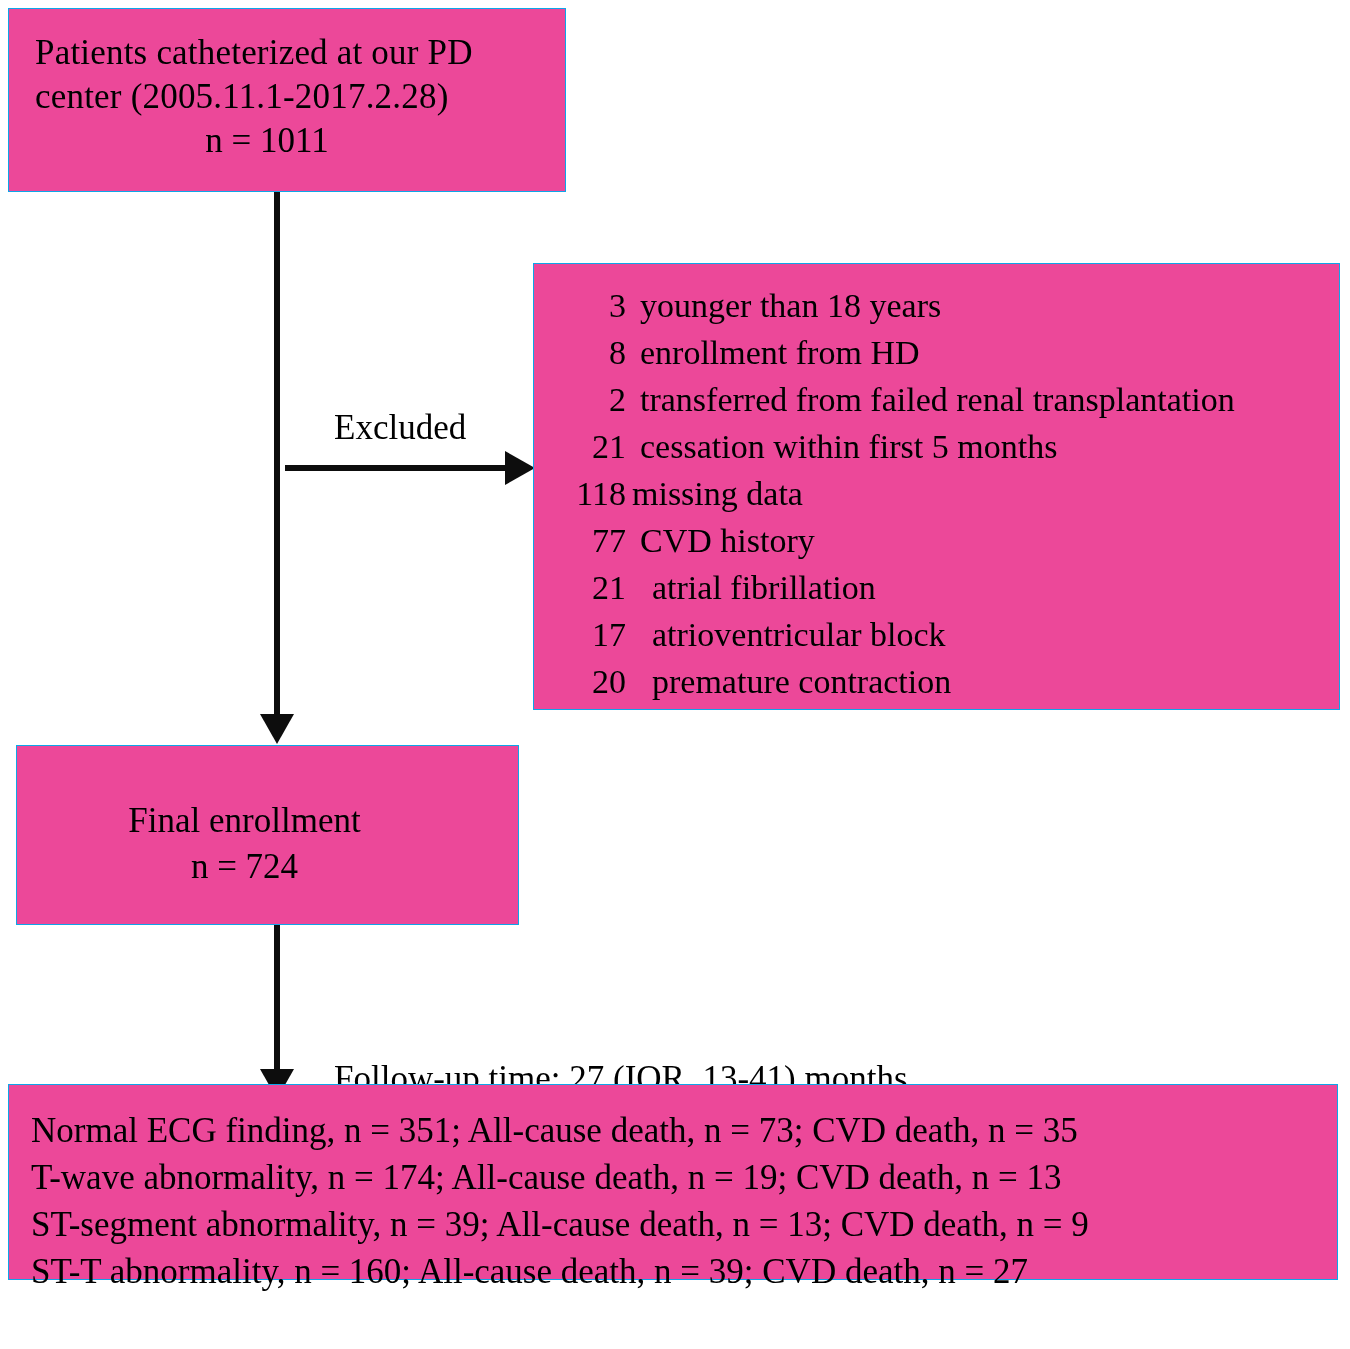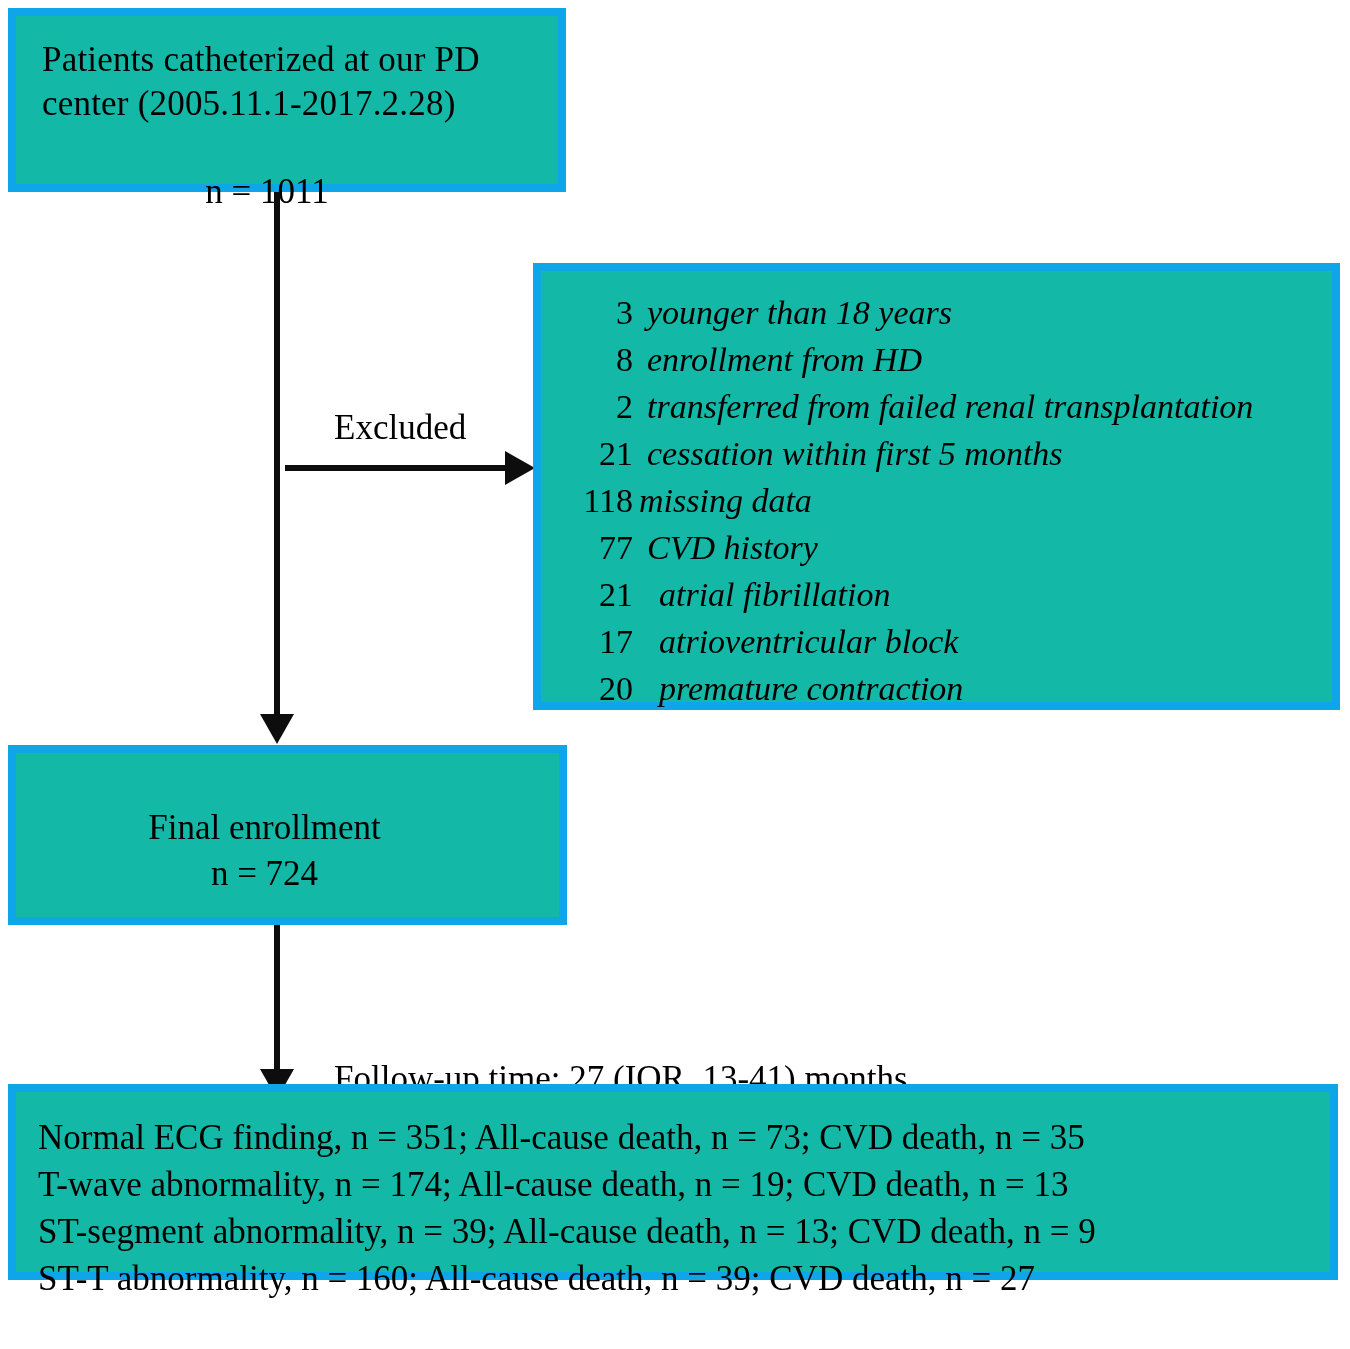--- a/index.html
+++ b/index.html
@@ -12,40 +12,40 @@
     width: 1350px;
     height: 1349px;
     background: #ffffff;
     font-family: "Liberation Serif", "DejaVu Serif", serif;
     color: #000000;
     overflow: hidden;
   }
   .box {
     position: absolute;
     box-sizing: border-box;
-    border: 8px solid #0ea5e9;
-    background: #14b8a6;
+    border: 1px solid #0ea5e9;
+    background: #ec4899;
   }
 
   
   #source-box {
     left: 8px;
     top: 8px;
     width: 558px;
     height: 184px;
     padding: 22px 26px 0 26px;
   }
   #source-box .line {
     font-size: 35px;
     line-height: 44px;
     white-space: nowrap;
   }
   #source-box .l1 { text-align: left; letter-spacing: 0.2px; }
   #source-box .l2 { text-align: left; letter-spacing: 0.2px; }
-  #source-box .l3 { text-align: center; padding-right: 40px; margin-top: 44px; }
+  #source-box .l3 { text-align: center; padding-right: 40px; }
 
   
   #exclusion-box {
     left: 533px;
     top: 263px;
     width: 807px;
     height: 447px;
     padding: 18px 0 0 0;
   }
   .excl-row {
@@ -58,41 +58,40 @@
   }
   .excl-count {
     width: 92px;
     min-width: 92px;
     text-align: right;
     padding-left: 22px;
     box-sizing: border-box;
   }
   .excl-label {
     padding-left: 14px;
-    font-style: italic;
   }
   .excl-row.wide .excl-label { padding-left: 6px; }
   .excl-row.indent .excl-label { padding-left: 26px; }
 
   
   #excluded-label {
     position: absolute;
     left: 334px;
     top: 362px;
     font-size: 35px;
     line-height: 44px;
     white-space: nowrap;
     margin-top: 44px;
   }
 
   
   #enrollment-box {
-    left: 8px;
+    left: 16px;
     top: 745px;
-    width: 559px;
+    width: 503px;
     height: 180px;
     padding: 52px 0 0 0;
   }
   #enrollment-box .line {
     font-size: 35px;
     line-height: 46px;
     text-align: center;
     padding-right: 46px;
     white-space: nowrap;
   }

